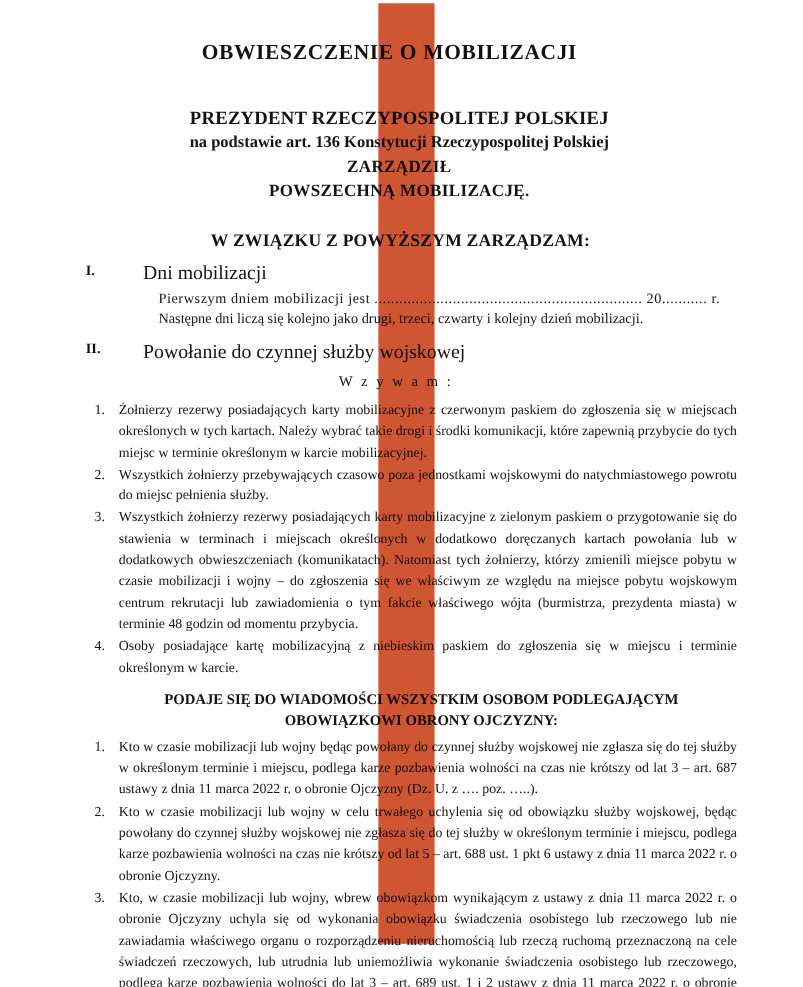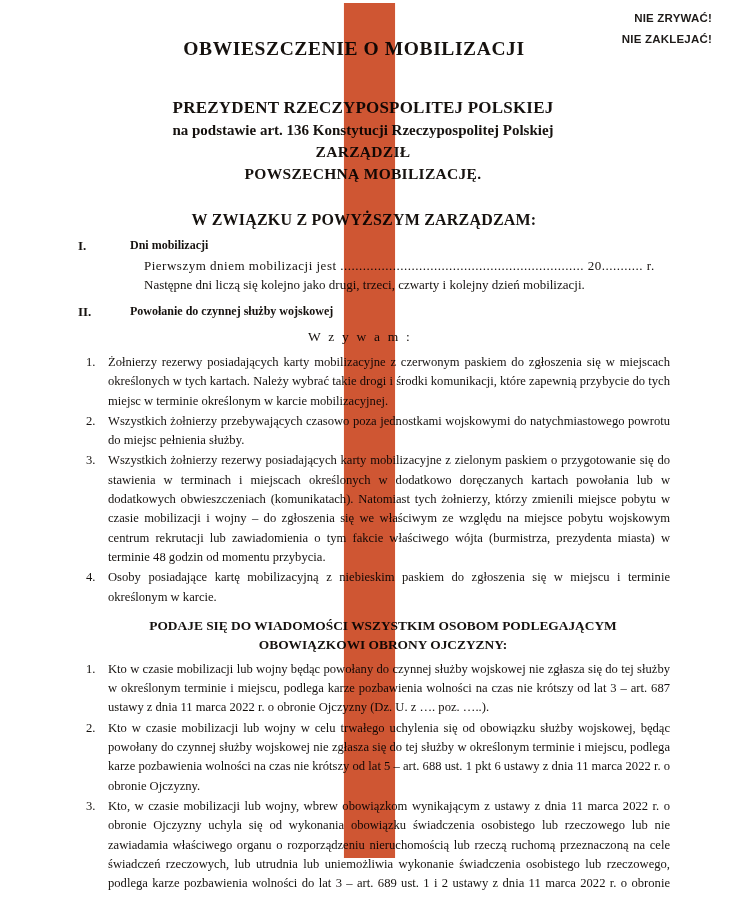--- a/index.html
+++ b/index.html
@@ -103,22 +103,22 @@
     display: flex;
     margin-bottom: 2px;
   }
   .roman-num {
     width: 52px;
     flex: 0 0 52px;
     font-weight: bold;
     font-size: 13px;
   }
   .roman-label {
-    font-weight: bold;
-    font-size: 12px;
+    font-weight: normal;
+    font-size: 18px;
   }
   .indent-line {
     margin-left: 66px;
     font-size: 13px;
     line-height: 19px;
   }
   .dotfill { letter-spacing: .5px; }
 
   .summon {
     text-align: center;
@@ -160,24 +160,20 @@
     line-height: 19px;
     margin: 9px 0 6px 0;
     padding: 0 6px 0 24px;
   }
 </style>
 </head>
 <body>
 
 <div id="page">
 
-  <div class="corner-notes">
-    <div>NIE ZRYWAĆ!</div>
-    <div>NIE ZAKLEJAĆ!</div>
-  </div>
 
   <div class="content">
 
     <h1 class="title-main">OBWIESZCZENIE O MOBILIZACJI</h1>
 
     <div class="president-block">
       <div class="l1">PREZYDENT RZECZYPOSPOLITEJ POLSKIEJ</div>
       <div class="l2">na podstawie art. 136 Konstytucji Rzeczypospolitej Polskiej</div>
       <div class="l3">ZARZĄDZIŁ</div>
       <div class="l4">POWSZECHNĄ MOBILIZACJĘ.</div>

